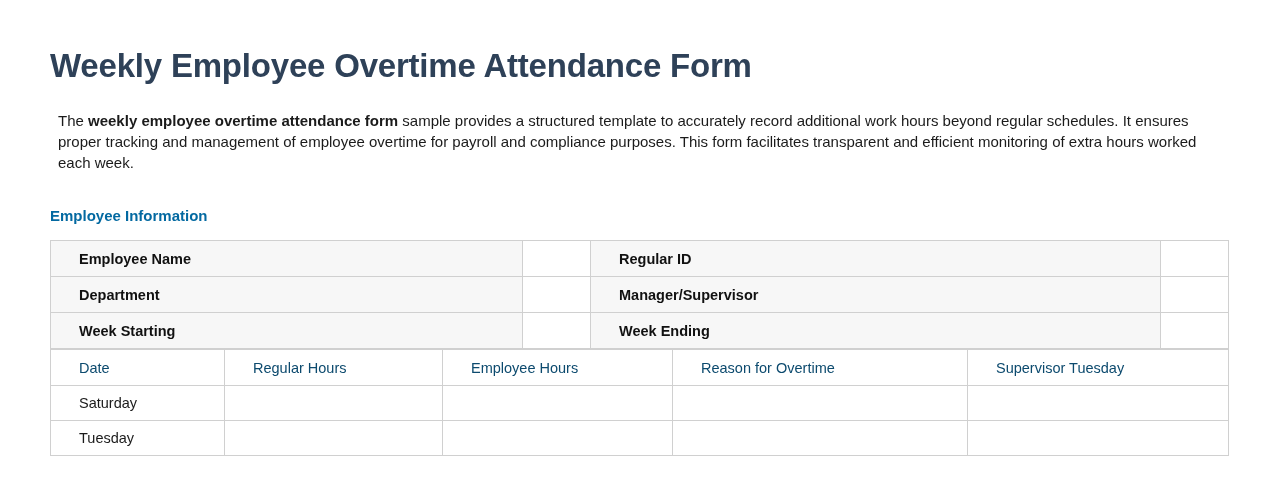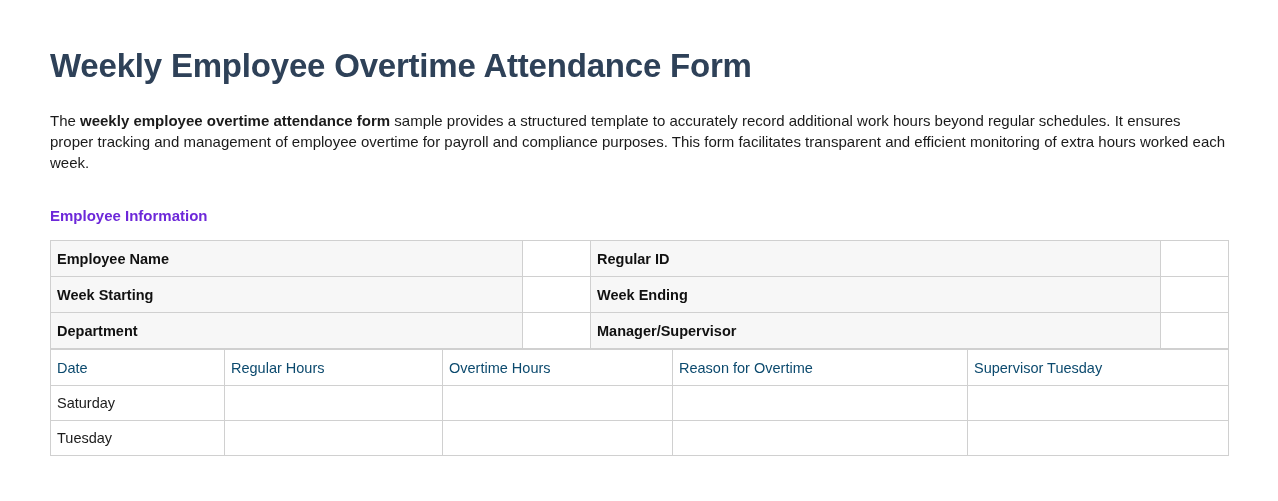--- a/index.html
+++ b/index.html
@@ -23,40 +23,40 @@
     font-size: 33px;
     line-height: 40px;
     font-weight: bold;
     color: #2e4158;
     margin: 6px 0 24px 0;
     letter-spacing: -0.2px;
   }
   p.intro {
     font-size: 15px;
     line-height: 21px;
-    margin: 0 0 0 0;
+    margin: 0 0 0 8px;
     color: #1b1b1b;
     max-width: 1180px;
   }
   p.intro b { font-weight: bold; }
   h2.section-title {
     font-size: 15px;
     font-weight: bold;
-    color: #6d28d9;
+    color: #0369a1;
     margin: 34px 0 16px 0;
   }
   table.form-table {
     border-collapse: collapse;
     width: 1178px;
     table-layout: fixed;
   }
   table.form-table td, table.form-table th {
     border: 1px solid #d0d0d0;
     height: 35px;
-    padding: 0 0 0 6px;
+    padding: 0 0 0 28px;
     font-size: 14.5px;
     text-align: left;
     vertical-align: middle;
     background: #ffffff;
   }
   
   .info-table td.label {
     font-weight: bold;
     background: #f7f7f7;
     color: #111111;
@@ -99,48 +99,48 @@
       <col style="width:68px">
     </colgroup>
     <tbody>
       <tr>
         <td class="label">Employee Name</td>
         <td class="blank"></td>
         <td class="label">Regular ID</td>
         <td class="blank"></td>
       </tr>
       <tr>
+        <td class="label">Department</td>
+        <td class="blank"></td>
+        <td class="label">Manager/Supervisor</td>
+        <td class="blank"></td>
+      </tr>
+      <tr>
         <td class="label">Week Starting</td>
         <td class="blank"></td>
         <td class="label">Week Ending</td>
-        <td class="blank"></td>
-      </tr>
-      <tr>
-        <td class="label">Department</td>
-        <td class="blank"></td>
-        <td class="label">Manager/Supervisor</td>
         <td class="blank"></td>
       </tr>
     </tbody>
   </table>
 
 
   <table class="form-table daily-table">
     <colgroup>
       <col style="width:174px">
       <col style="width:218px">
       <col style="width:230px">
       <col style="width:295px">
       <col style="width:261px">
     </colgroup>
     <thead>
       <tr>
         <th>Date</th>
         <th>Regular Hours</th>
-        <th>Overtime Hours</th>
+        <th>Employee Hours</th>
         <th>Reason for Overtime</th>
         <th>Supervisor Tuesday</th>
       </tr>
     </thead>
     <tbody>
       <tr>
         <td class="day">Saturday</td>
         <td class="cell"></td>
         <td class="cell"></td>
         <td class="cell"></td>

